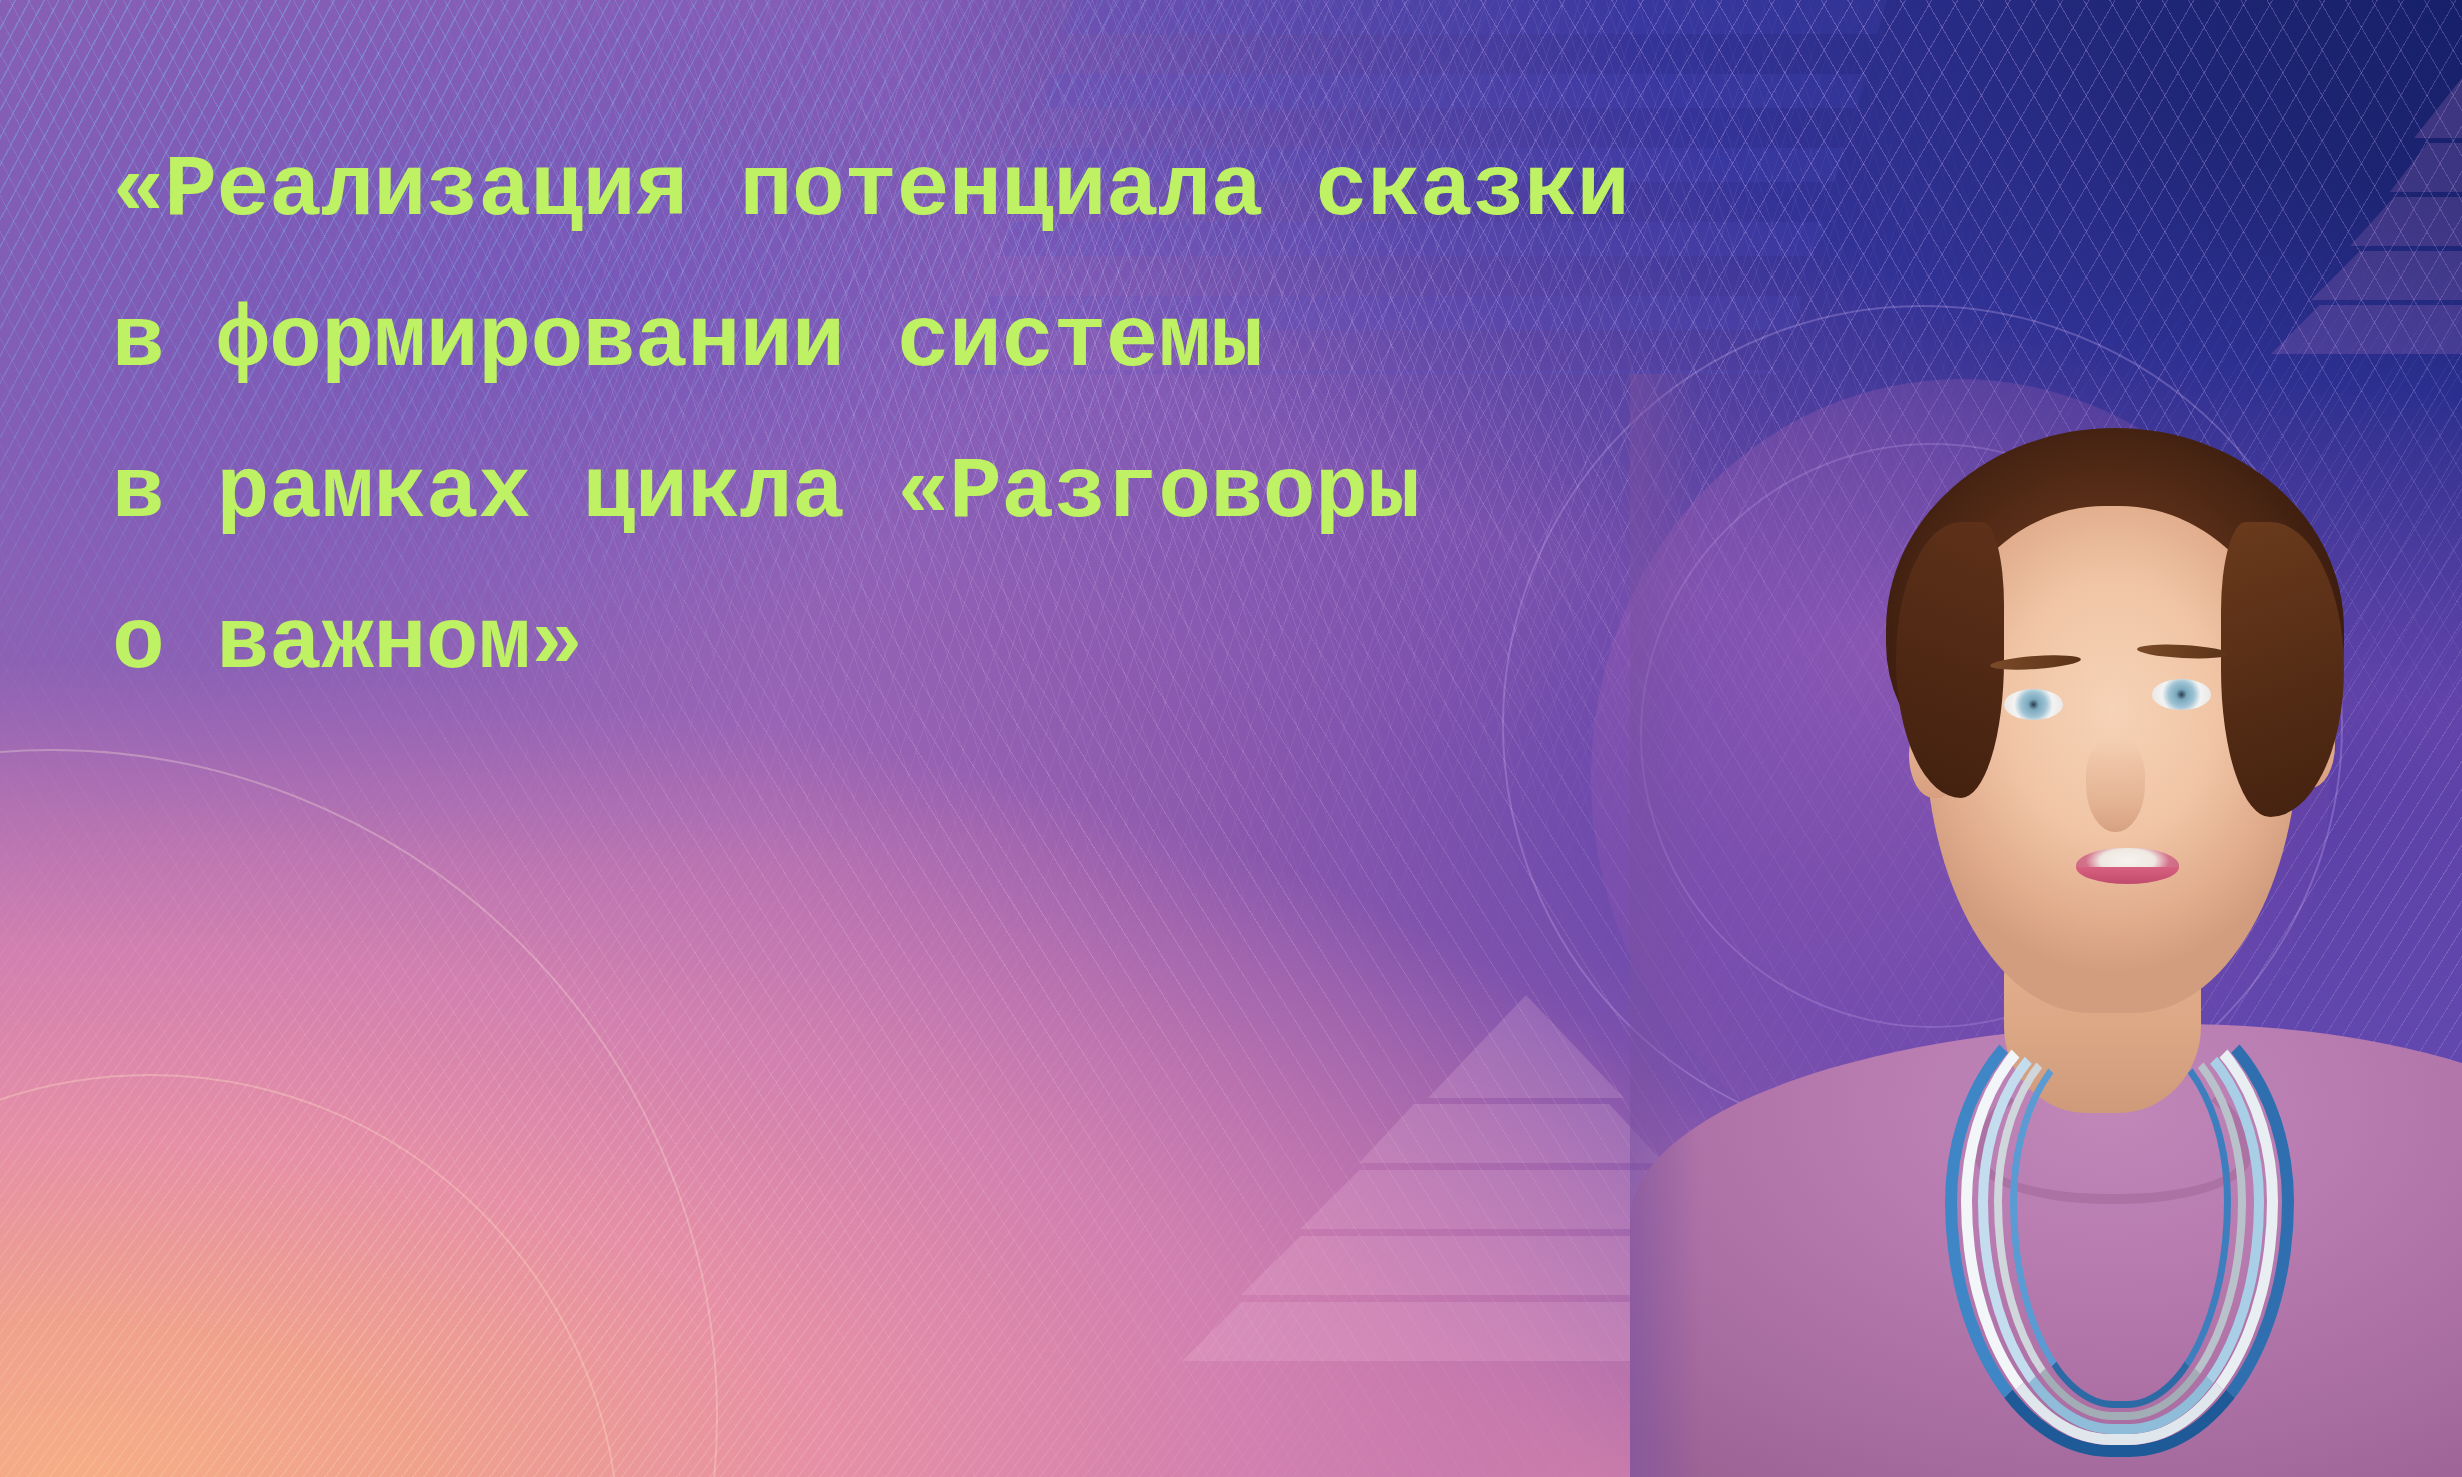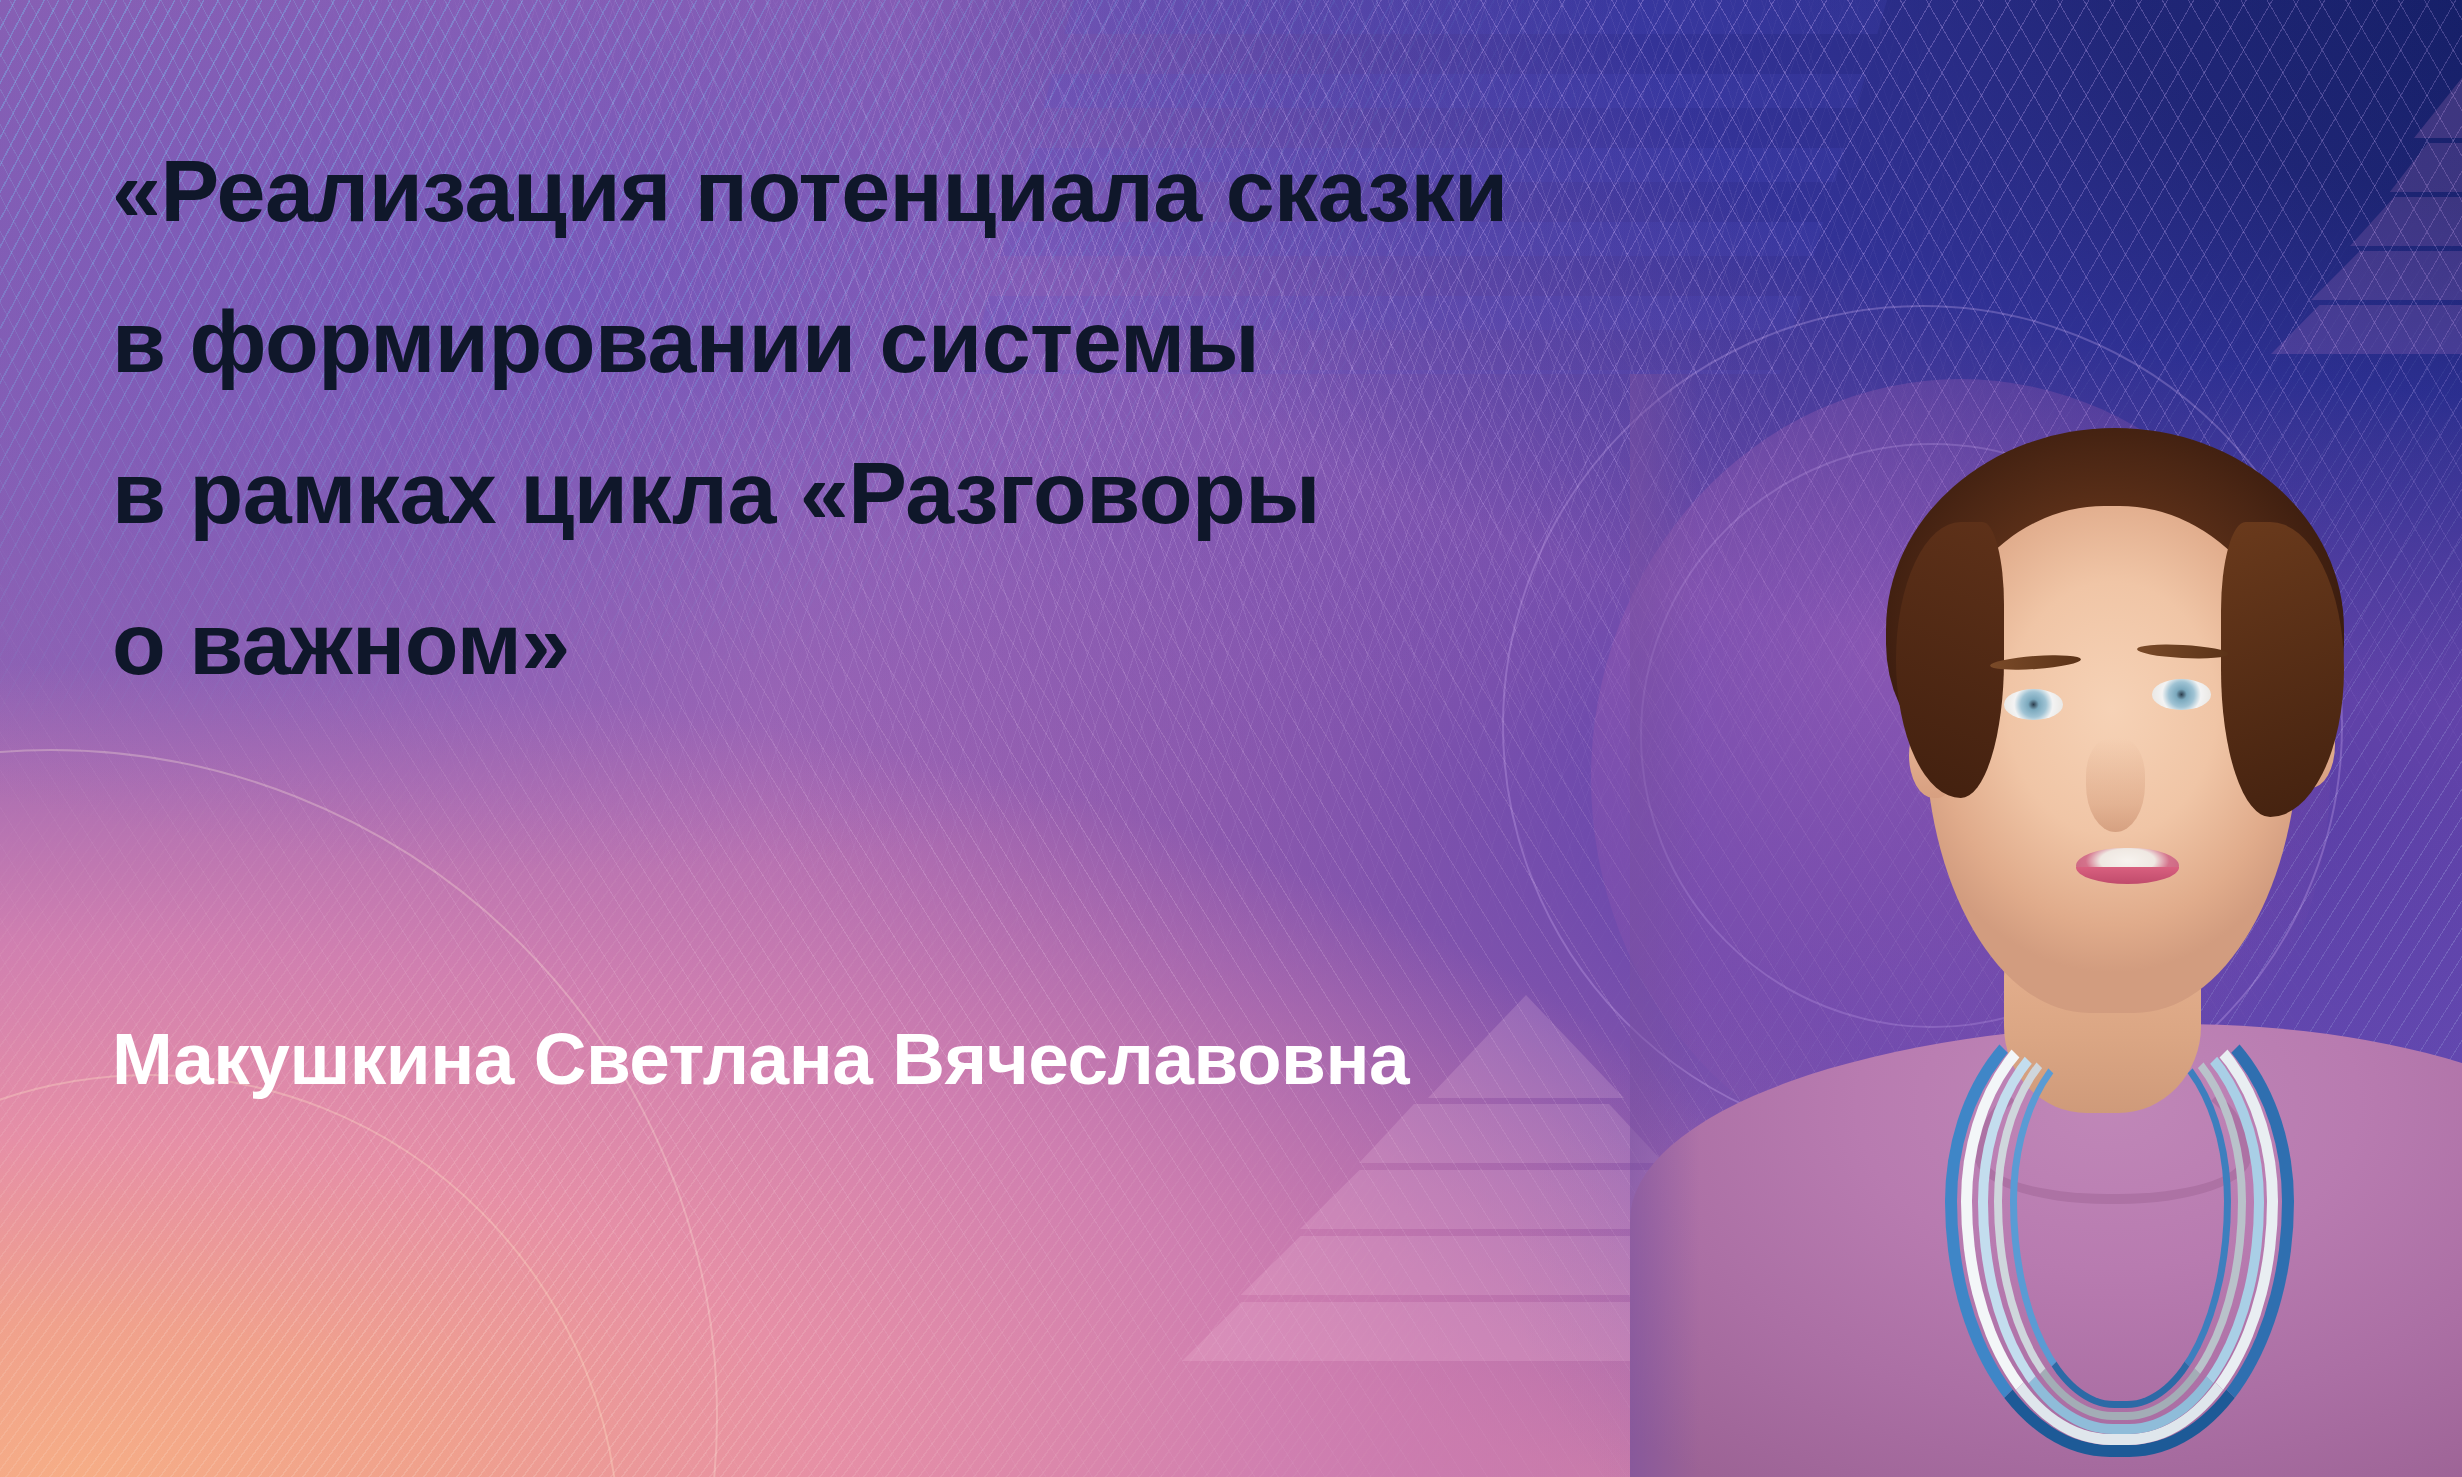--- a/index.html
+++ b/index.html
@@ -168,23 +168,23 @@
      border-color:transparent #b9c2ca #a3adb6 #cfd6dc;}
   #n5{left:380px;top:656px;width:207px;height:364px;border-width:7.9px;
      border-color:transparent #3d7fbe #2c6aa6 #5a9bd4;}
   #portrait-softedge{position:absolute;left:0;top:0;width:996px;height:1103px;
     pointer-events:none;
     background:linear-gradient(90deg, rgba(120,80,160,.55) 0%, rgba(120,80,160,0) 7%);}
 
   
   #title{
     position:absolute;left:112px;top:115px;width:2142px;
-    color:#0f172a;font-weight:700;font-size:88px;line-height:151px;
+    color:#bef264;font-weight:700;font-size:88px;line-height:151px;
     letter-spacing:-0.5px;
-    font-family:Liberation Sans, sans-serif;
+    font-family:Liberation Mono, monospace;
     white-space:pre-wrap;
     text-shadow:0 0 0.5px rgba(0,0,0,.10);
   }
   #speaker-name{
     position:absolute;left:112px;top:1012px;
     color:#ffffff;font-weight:700;font-size:73px;line-height:94px;
     letter-spacing:-0.5px;
     font-family:"Liberation Sans","DejaVu Sans",sans-serif;
     white-space:nowrap;
   }
@@ -249,16 +249,15 @@
     <div class="strand" id="n3"></div>
     <div class="strand" id="n4"></div>
     <div class="strand" id="n5"></div>
     <div id="portrait-softedge"></div>
   </div>
 
   <div id="title">«Реализация потенциала сказки
 в формировании системы
 в рамках цикла «Разговоры
 о важном»</div>
-  <div id="speaker-name">Макушкина Светлана Вячеславовна</div>
 
 </div>
 
 
 </body></html>

